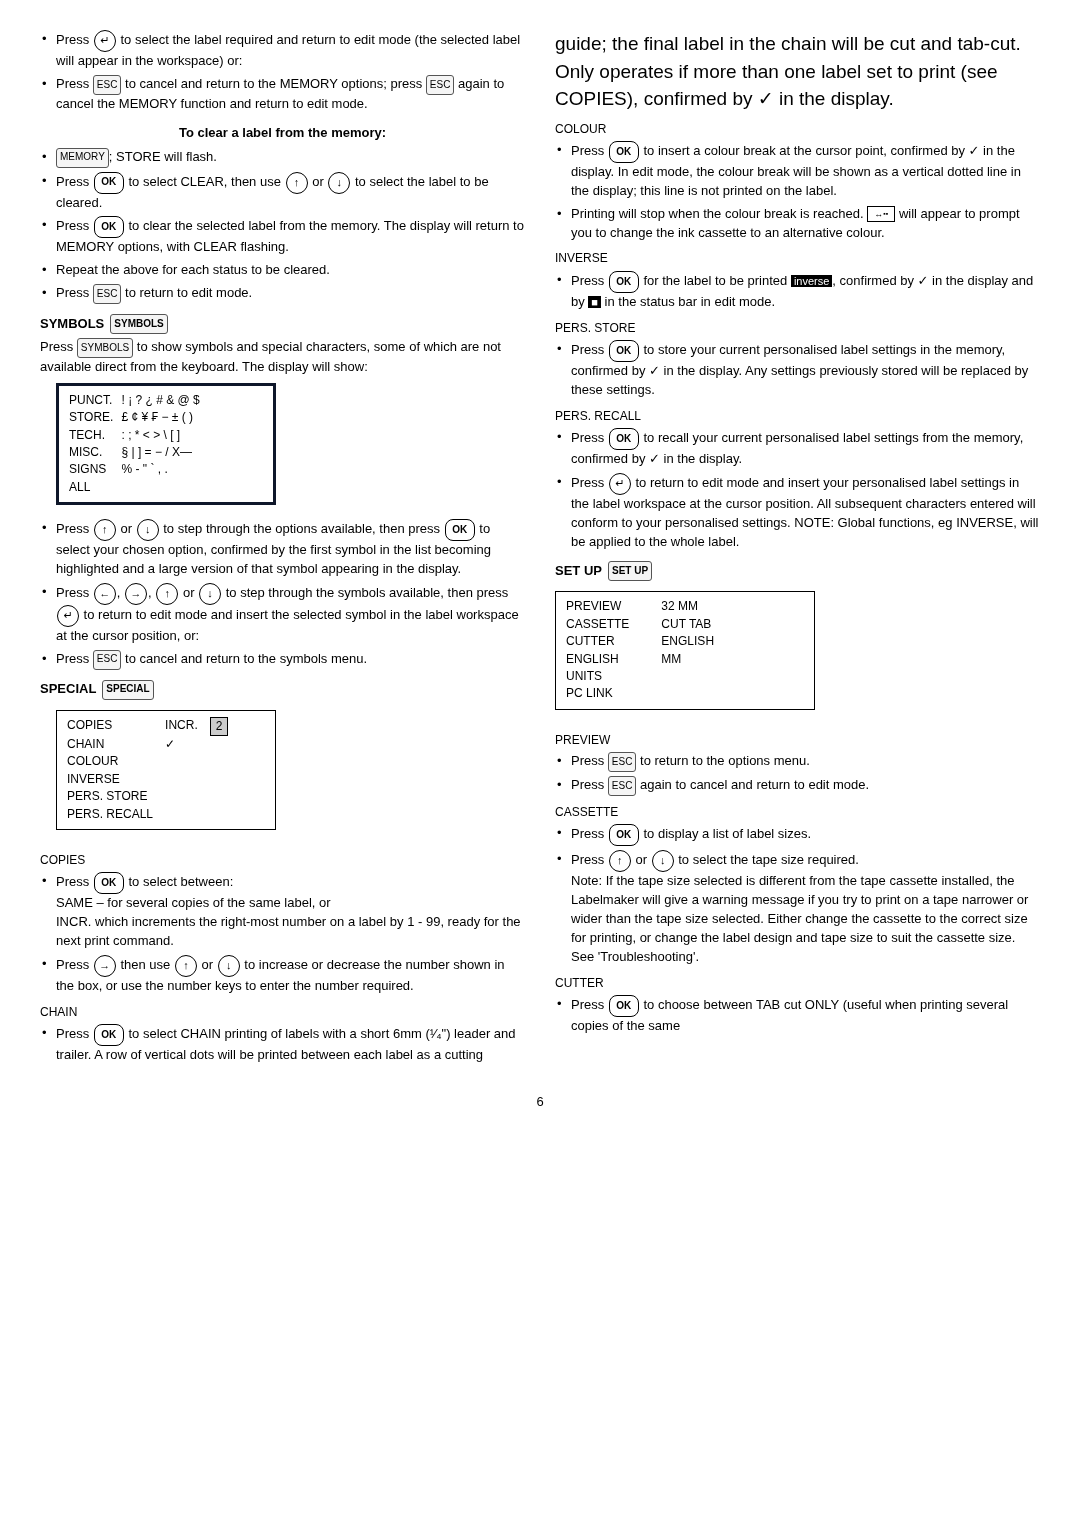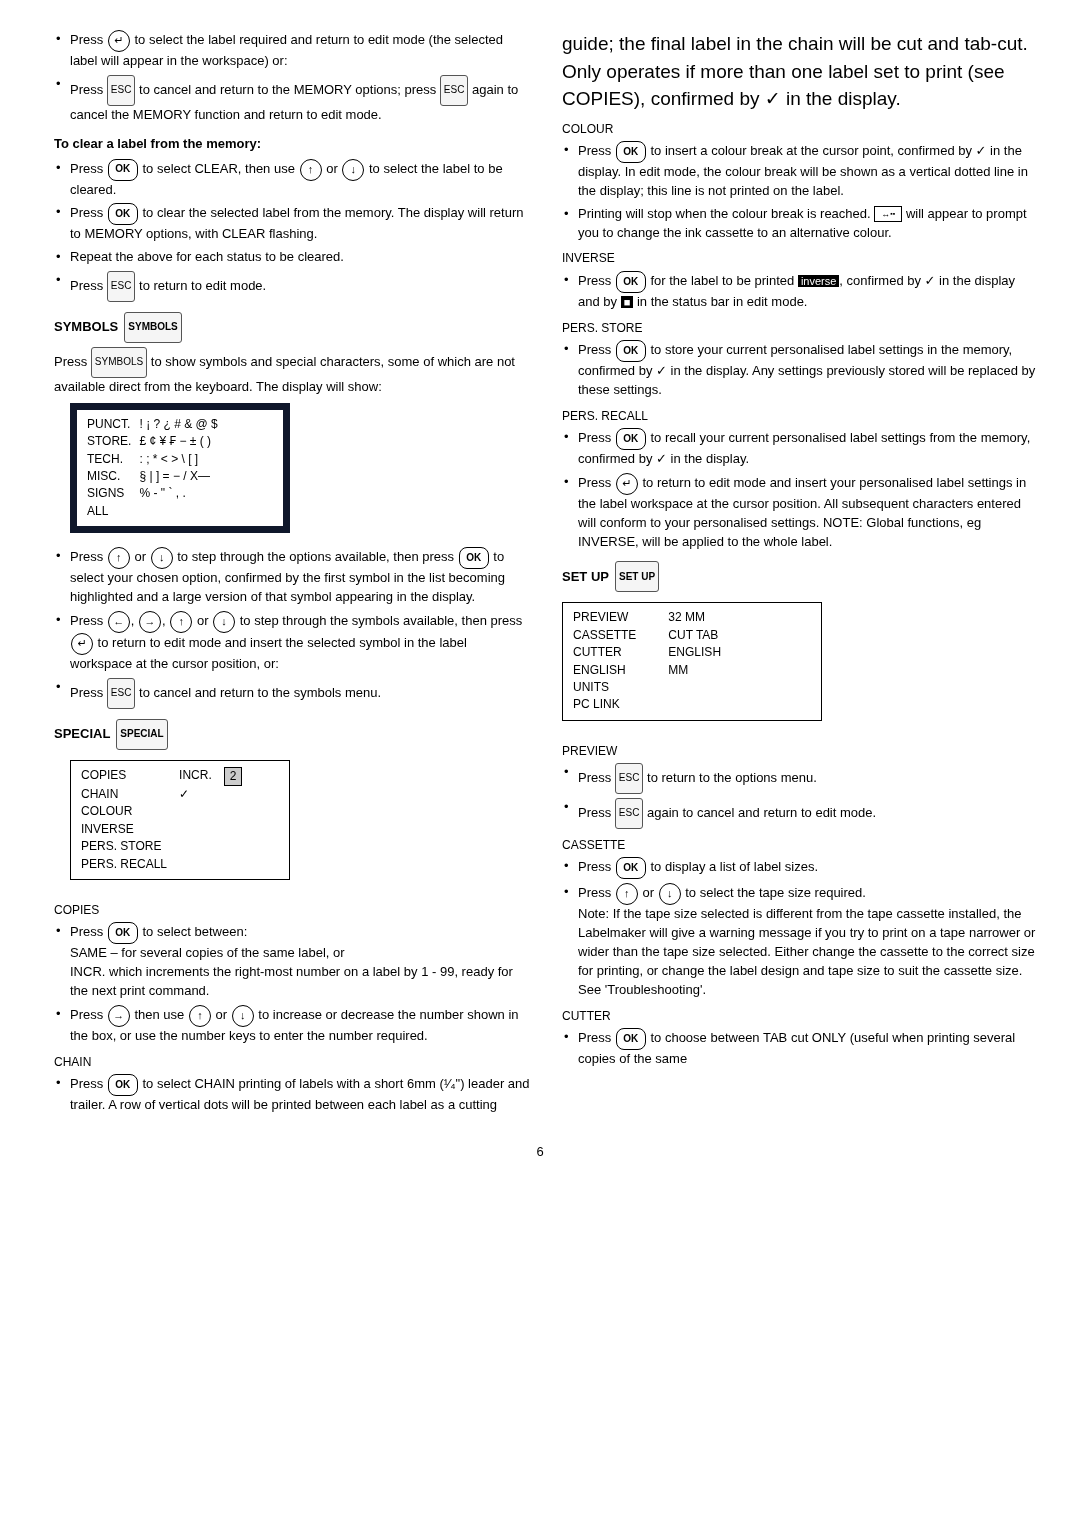--- a/index.html
+++ b/index.html
@@ -9,21 +9,20 @@
       line-height: 1.45;
       color: #000;
       background: #fff;
       width: 1080px;
       min-height: 1529px;
       padding: 30px 40px;
     }
     .page-layout {
       display: flex;
       gap: 30px;
-      margin-left: 14px;
     }
     .col-left {
       flex: 1;
       min-width: 0;
     }
     .col-right {
       flex: 1;
       min-width: 0;
     }
     .bullet-list {
@@ -37,20 +36,21 @@
       margin-bottom: 4px;
     }
     .bullet-list li::before {
       content: "•";
       position: absolute;
       left: 2px;
     }
     .section-heading {
       font-weight: bold;
       margin: 10px 0 5px 0;
+      text-align: center;
     }
     .section-label {
       font-weight: bold;
       font-size: 13px;
       margin: 10px 0 4px 0;
       display: flex;
       align-items: center;
       gap: 6px;
     }
     .subsection-label {
@@ -63,38 +63,38 @@
       align-items: center;
       justify-content: center;
       border: 1px solid #555;
       border-radius: 3px;
       padding: 0px 3px;
       font-size: 10px;
       font-family: Arial, sans-serif;
       vertical-align: middle;
       white-space: nowrap;
       min-width: 22px;
-      height: 31px;
+      height: 20px;
       background: #f5f5f5;
     }
     .key-circle {
       display: inline-flex;
       align-items: center;
       justify-content: center;
       border: 1.5px solid #000;
       border-radius: 50%;
       width: 22px;
       height: 22px;
       font-size: 11px;
       vertical-align: middle;
       position: relative;
       margin: 0 1px;
     }
     .table-box {
-      border: 7px solid #0f172a;
+      border: 3px solid #0f172a;
       padding: 6px 10px;
       margin: 6px 0 8px 16px;
       font-size: 12px;
       display: inline-block;
       min-width: 220px;
     }
     .table-box table {
       border-collapse: collapse;
     }
     .table-box td {
@@ -180,20 +180,21 @@
         Press <span class="key-circle">↵</span> to select the label required and return to edit mode (the selected label will appear in the workspace) or:
       </li>
       <li>
         Press <span class="key-badge">ESC</span> to cancel and return to the MEMORY options; press <span class="key-badge">ESC</span> again to cancel the MEMORY function and return to edit mode.
       </li>
     </ul>
 
     
     <div class="section-heading">To clear a label from the memory:</div>
     <ul class="bullet-list">
+      <li><span class="key-badge">MEMORY</span>; STORE will flash.</li>
       <li>Press <span class="key-circle" style="width:30px;border-radius:8px;font-size:10px;font-weight:bold;">OK</span> to select CLEAR, then use <span class="key-circle">↑</span> or <span class="key-circle">↓</span> to select the label to be cleared.</li>
       <li>Press <span class="key-circle" style="width:30px;border-radius:8px;font-size:10px;font-weight:bold;">OK</span> to clear the selected label from the memory. The display will return to MEMORY options, with CLEAR flashing.</li>
       <li>Repeat the above for each status to be cleared.</li>
       <li>Press <span class="key-badge">ESC</span> to return to edit mode.</li>
     </ul>
 
     
     <div class="section-label">
       <span>SYMBOLS</span>
       <span class="key-badge">SYMBOLS</span>

